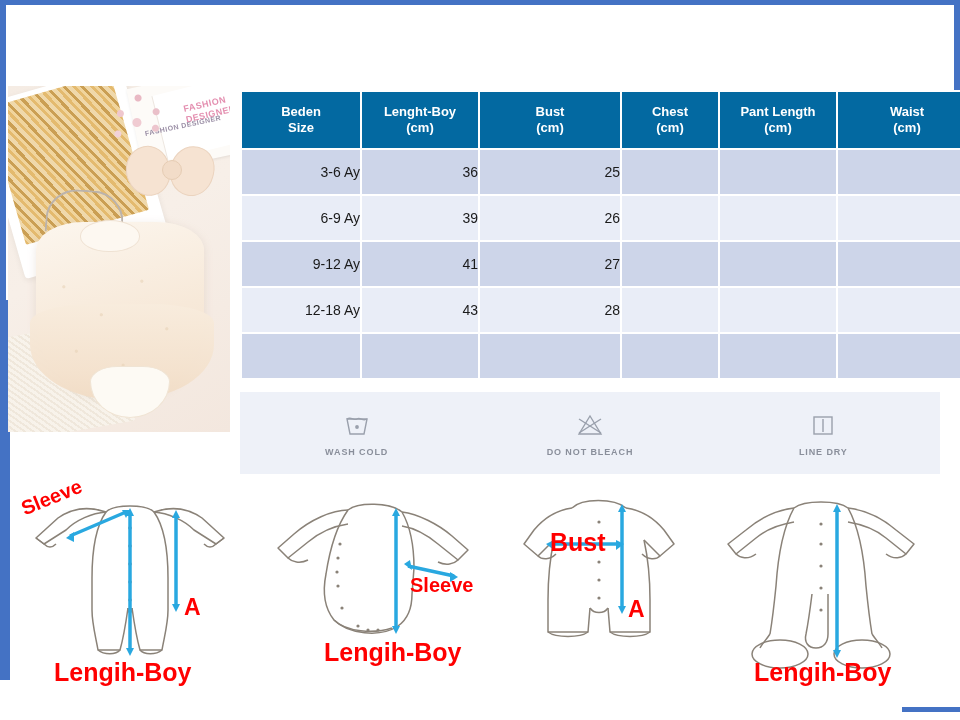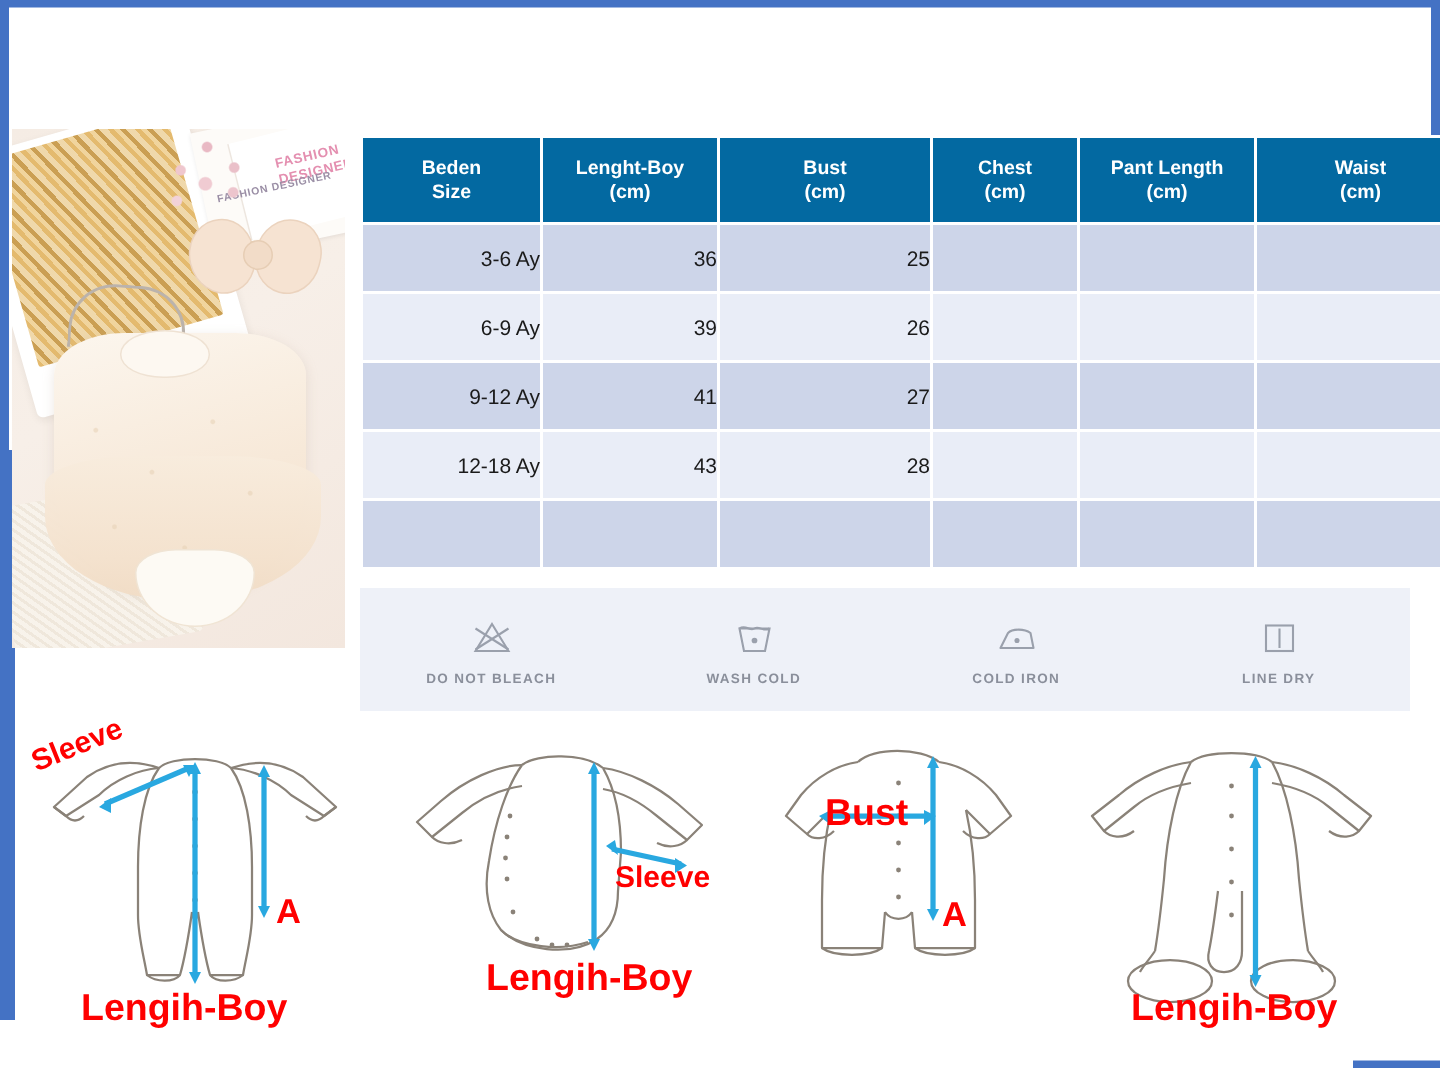--- a/index.html
+++ b/index.html
@@ -233,50 +233,41 @@
           <td></td>
         </tr>
       </tbody>
     </table>
   </div>
 
   <div id="care">
 
     <div class="care-item">
       <div class="care-ico">
+        <svg width="28" height="26" viewBox="0 0 28 26">
+          <path d="M4 7 L24 7 L21 22 L7 22 Z" fill="none" stroke="#9AA0AC" stroke-width="1.4"></path>
+          <path d="M4 7 C8 4.2, 11 9, 14 7 C17 5, 20 9.5, 24 7" fill="none" stroke="#9AA0AC" stroke-width="1.4"></path>
+          <circle cx="14" cy="15" r="1.9" fill="#9AA0AC"></circle>
+        </svg>
+      </div>
+      <div class="care-lbl">WASH COLD</div>
+    </div>
+
+    <div class="care-item">
+      <div class="care-ico">
         <svg width="30" height="26" viewBox="0 0 30 26">
           <path d="M15 4 L26 22 L4 22 Z" fill="none" stroke="#9AA0AC" stroke-width="1.4"></path>
           <line x1="4" y1="21" x2="26" y2="7" stroke="#9AA0AC" stroke-width="1.4"></line>
           <line x1="4" y1="7" x2="26" y2="21" stroke="#9AA0AC" stroke-width="1.4"></line>
         </svg>
       </div>
       <div class="care-lbl">DO NOT BLEACH</div>
     </div>
 
-    <div class="care-item">
-      <div class="care-ico">
-        <svg width="28" height="26" viewBox="0 0 28 26">
-          <path d="M4 7 L24 7 L21 22 L7 22 Z" fill="none" stroke="#9AA0AC" stroke-width="1.4"></path>
-          <path d="M4 7 C8 4.2, 11 9, 14 7 C17 5, 20 9.5, 24 7" fill="none" stroke="#9AA0AC" stroke-width="1.4"></path>
-          <circle cx="14" cy="15" r="1.9" fill="#9AA0AC"></circle>
-        </svg>
-      </div>
-      <div class="care-lbl">WASH COLD</div>
-    </div>
-
-
-    <div class="care-item">
-      <div class="care-ico">
-        <svg width="30" height="24" viewBox="0 0 30 24">
-          <path d="M4 19 L26 19 L24 9 C20 6, 12 6, 9 9 Z" fill="none" stroke="#9AA0AC" stroke-width="1.4" stroke-linejoin="round"></path>
-          <circle cx="15" cy="14" r="1.7" fill="#9AA0AC"></circle>
-        </svg>
-      </div>
-      <div class="care-lbl">COLD IRON</div>
-    </div>
+
 
     <div class="care-item">
       <div class="care-ico">
         <svg width="26" height="26" viewBox="0 0 26 26">
           <rect x="4" y="5" width="18" height="17" fill="none" stroke="#9AA0AC" stroke-width="1.4"></rect>
           <line x1="13" y1="7" x2="13" y2="20" stroke="#9AA0AC" stroke-width="1.4"></line>
         </svg>
       </div>
       <div class="care-lbl">LINE DRY</div>
     </div>

